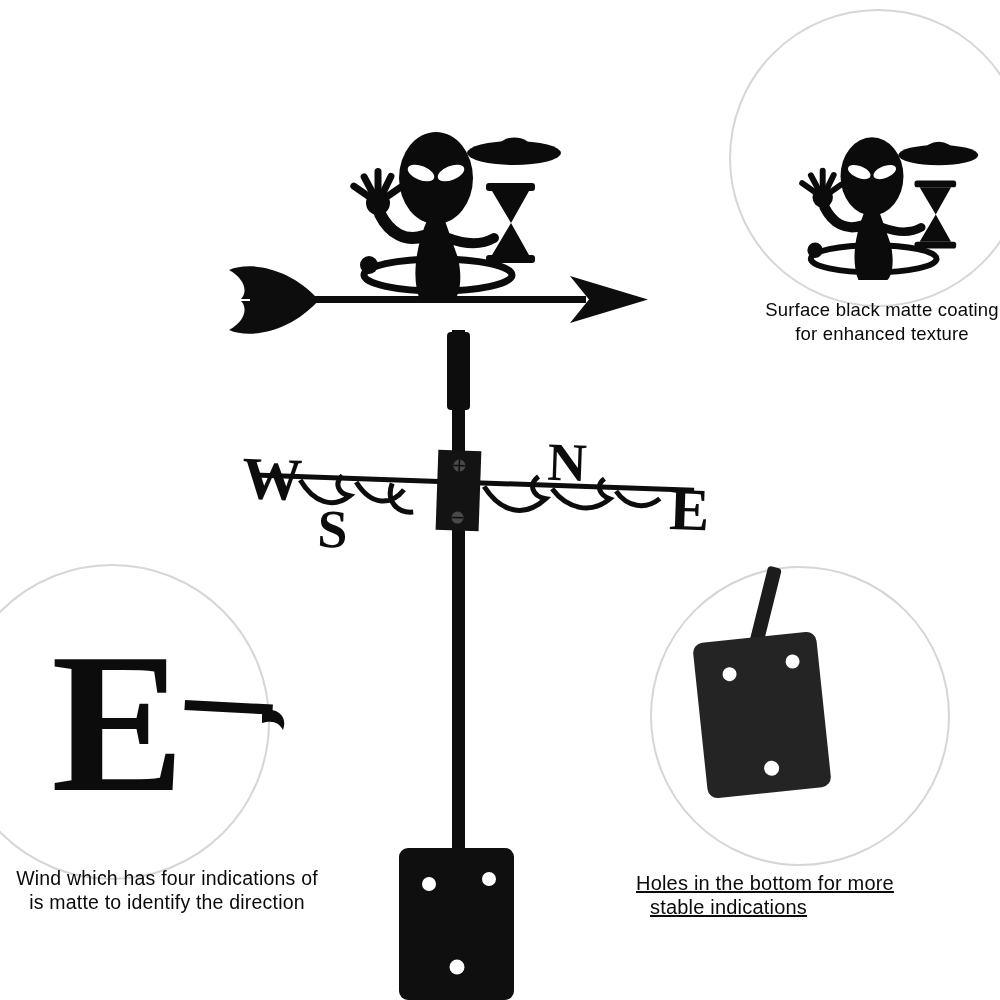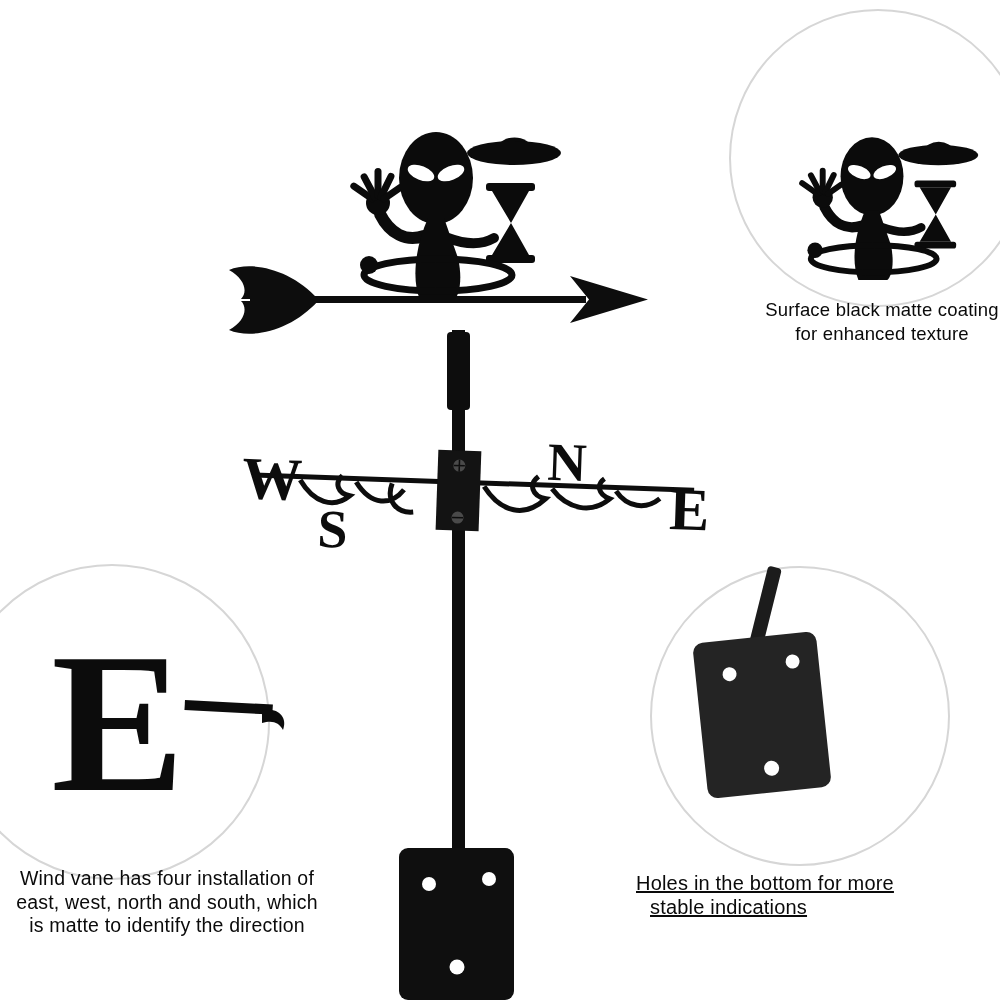--- a/index.html
+++ b/index.html
@@ -127,21 +127,20 @@
     </g>
   </svg>
 </div>
 
 <div class="caption" id="caption-coating">
   <span class="line">Surface black matte coating</span>
   <span class="line">for enhanced texture</span>
 </div>
 
 <div class="caption" id="caption-directions">
-  <span class="line">Wind vane has four installation of</span>
-  <span class="line">east, west, north and south, which</span>
+  <span class="line">Wind which has four indications of</span>
   <span class="line">is matte to identify the direction</span>
 </div>
 
 <div class="caption" id="caption-holes">
   <span class="line">Holes in the bottom for more</span>
   <span class="line">stable indications</span>
 </div>
 
 </body></html>

